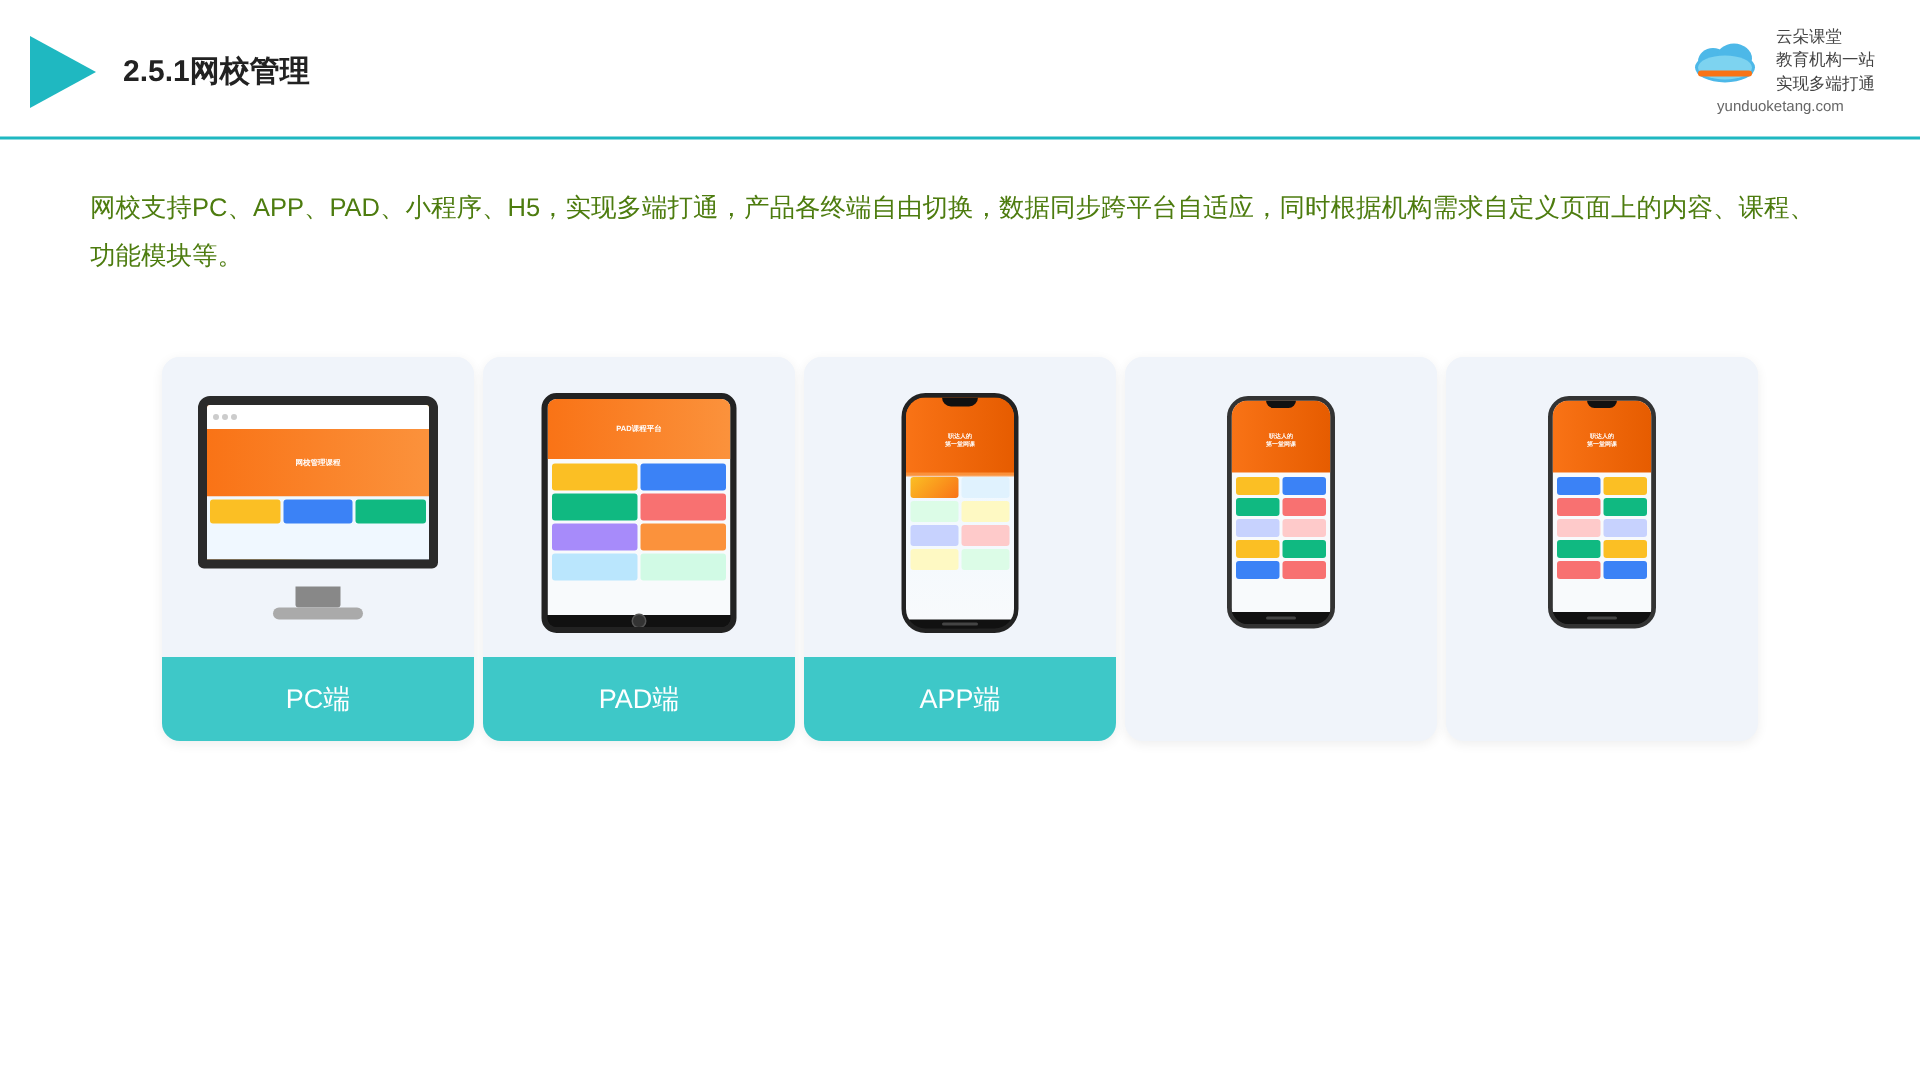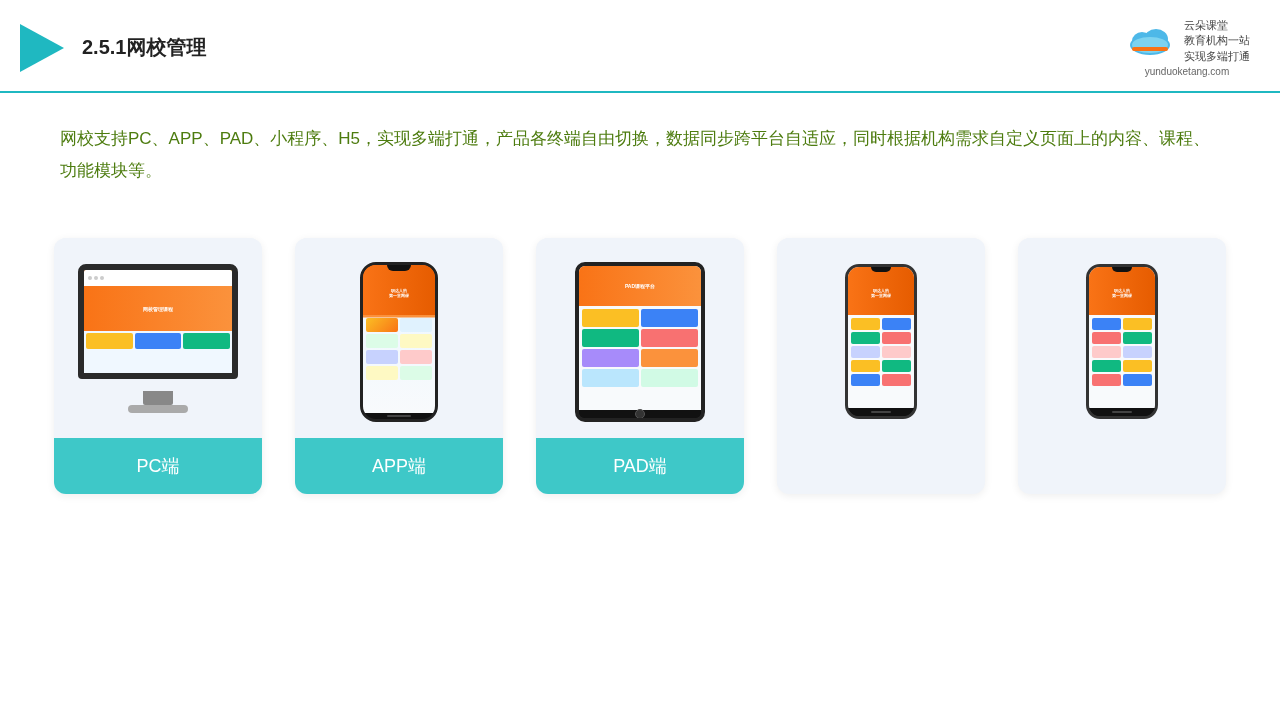--- a/index.html
+++ b/index.html
@@ -67,21 +67,21 @@
       padding: 30px 60px 10px 60px;
       font-size: 17px;
       color: #4d7c0f;
       line-height: 1.9;
     }
 
     
     .cards-container {
       display: flex;
       justify-content: center;
-      gap: 33px;
+      gap: 6px;
       padding: 30px 50px 20px 50px;
       margin-top: 10px;
     }
 
     .card {
       background: #f0f4fa;
       border-radius: 12px;
       width: 208px;
       display: flex;
       flex-direction: column;
@@ -481,55 +481,20 @@
         </div>
         <div class="monitor-stand"></div>
         <div class="monitor-base"></div>
       </div>
     </div>
     <div class="card-label">PC端</div>
   </div>
 
   <div class="card">
     <div class="card-image">
-      <div class="phone-mockup">
-        <div class="phone-notch"></div>
-        <div class="phone-screen">
-          <div class="phone-screen-top">
-            <span class="phone-screen-text">职达人的<br>第一堂网课</span>
-          </div>
-          <div class="phone-screen-body">
-            <div class="phone-row">
-              <div class="phone-card-sm"></div>
-              <div class="phone-card-sm2"></div>
-            </div>
-            <div class="phone-row">
-              <div class="phone-card-sm3"></div>
-              <div class="phone-card-sm4"></div>
-            </div>
-            <div class="phone-row">
-              <div class="phone-card-sm" style="background:#c7d2fe;"></div>
-              <div class="phone-card-sm2" style="background:#fecaca;"></div>
-            </div>
-            <div class="phone-row">
-              <div class="phone-card-sm4"></div>
-              <div class="phone-card-sm3"></div>
-            </div>
-          </div>
-        </div>
-        <div class="phone-bottom-bar">
-          <div class="phone-home-bar"></div>
-        </div>
-      </div>
-    </div>
-    <div class="card-label">APP端</div>
-  </div>
-
-  <div class="card">
-    <div class="card-image">
       <div class="tablet-mockup">
         <div class="tablet-screen">
           <div class="tablet-screen-top">
             <span style="color:#fff;font-size:5px;font-weight:bold;">PAD课程平台</span>
           </div>
           <div class="tablet-screen-body">
             <div class="tablet-card tc1"></div>
             <div class="tablet-card tc2"></div>
             <div class="tablet-card tc3"></div>
             <div class="tablet-card tc4"></div>
@@ -542,87 +507,122 @@
         <div class="tablet-home">
           <div class="tablet-home-btn"></div>
         </div>
       </div>
     </div>
     <div class="card-label">PAD端</div>
   </div>
 
   <div class="card">
     <div class="card-image">
-      <div class="mini-phone">
-        <div class="mini-notch"></div>
-        <div class="mini-screen">
-          <div class="mini-screen-top">
+      <div class="phone-mockup">
+        <div class="phone-notch"></div>
+        <div class="phone-screen">
+          <div class="phone-screen-top">
             <span class="phone-screen-text">职达人的<br>第一堂网课</span>
           </div>
-          <div class="mini-screen-body">
-            <div class="mini-row">
-              <div class="mini-card mc1"></div>
-              <div class="mini-card mc2"></div>
-            </div>
-            <div class="mini-row">
-              <div class="mini-card mc3"></div>
-              <div class="mini-card mc4"></div>
-            </div>
-            <div class="mini-row">
-              <div class="mini-card" style="background:#c7d2fe;"></div>
-              <div class="mini-card" style="background:#fecaca;"></div>
-            </div>
-            <div class="mini-row">
-              <div class="mini-card mc1"></div>
-              <div class="mini-card mc3"></div>
-            </div>
-            <div class="mini-row">
-              <div class="mini-card mc2"></div>
-              <div class="mini-card mc4"></div>
-            </div>
-          </div>
-        </div>
-        <div class="mini-bottom">
-          <div style="width:20px;height:2px;background:#444;border-radius:2px;"></div>
+          <div class="phone-screen-body">
+            <div class="phone-row">
+              <div class="phone-card-sm"></div>
+              <div class="phone-card-sm2"></div>
+            </div>
+            <div class="phone-row">
+              <div class="phone-card-sm3"></div>
+              <div class="phone-card-sm4"></div>
+            </div>
+            <div class="phone-row">
+              <div class="phone-card-sm" style="background:#c7d2fe;"></div>
+              <div class="phone-card-sm2" style="background:#fecaca;"></div>
+            </div>
+            <div class="phone-row">
+              <div class="phone-card-sm4"></div>
+              <div class="phone-card-sm3"></div>
+            </div>
+          </div>
+        </div>
+        <div class="phone-bottom-bar">
+          <div class="phone-home-bar"></div>
         </div>
       </div>
     </div>
+    <div class="card-label">APP端</div>
   </div>
 
   <div class="card">
     <div class="card-image">
       <div class="mini-phone">
         <div class="mini-notch"></div>
         <div class="mini-screen">
           <div class="mini-screen-top">
             <span class="phone-screen-text">职达人的<br>第一堂网课</span>
           </div>
           <div class="mini-screen-body">
             <div class="mini-row">
+              <div class="mini-card mc1"></div>
               <div class="mini-card mc2"></div>
+            </div>
+            <div class="mini-row">
+              <div class="mini-card mc3"></div>
+              <div class="mini-card mc4"></div>
+            </div>
+            <div class="mini-row">
+              <div class="mini-card" style="background:#c7d2fe;"></div>
+              <div class="mini-card" style="background:#fecaca;"></div>
+            </div>
+            <div class="mini-row">
               <div class="mini-card mc1"></div>
-            </div>
-            <div class="mini-row">
+              <div class="mini-card mc3"></div>
+            </div>
+            <div class="mini-row">
+              <div class="mini-card mc2"></div>
               <div class="mini-card mc4"></div>
-              <div class="mini-card mc3"></div>
-            </div>
-            <div class="mini-row">
-              <div class="mini-card" style="background:#fecaca;"></div>
-              <div class="mini-card" style="background:#c7d2fe;"></div>
-            </div>
-            <div class="mini-row">
-              <div class="mini-card mc3"></div>
-              <div class="mini-card mc1"></div>
-            </div>
-            <div class="mini-row">
-              <div class="mini-card mc4"></div>
-              <div class="mini-card mc2"></div>
             </div>
           </div>
         </div>
         <div class="mini-bottom">
           <div style="width:20px;height:2px;background:#444;border-radius:2px;"></div>
         </div>
       </div>
     </div>
   </div>
 
+  <div class="card">
+    <div class="card-image">
+      <div class="mini-phone">
+        <div class="mini-notch"></div>
+        <div class="mini-screen">
+          <div class="mini-screen-top">
+            <span class="phone-screen-text">职达人的<br>第一堂网课</span>
+          </div>
+          <div class="mini-screen-body">
+            <div class="mini-row">
+              <div class="mini-card mc2"></div>
+              <div class="mini-card mc1"></div>
+            </div>
+            <div class="mini-row">
+              <div class="mini-card mc4"></div>
+              <div class="mini-card mc3"></div>
+            </div>
+            <div class="mini-row">
+              <div class="mini-card" style="background:#fecaca;"></div>
+              <div class="mini-card" style="background:#c7d2fe;"></div>
+            </div>
+            <div class="mini-row">
+              <div class="mini-card mc3"></div>
+              <div class="mini-card mc1"></div>
+            </div>
+            <div class="mini-row">
+              <div class="mini-card mc4"></div>
+              <div class="mini-card mc2"></div>
+            </div>
+          </div>
+        </div>
+        <div class="mini-bottom">
+          <div style="width:20px;height:2px;background:#444;border-radius:2px;"></div>
+        </div>
+      </div>
+    </div>
+  </div>
+
 </div>
 
 </body></html>

